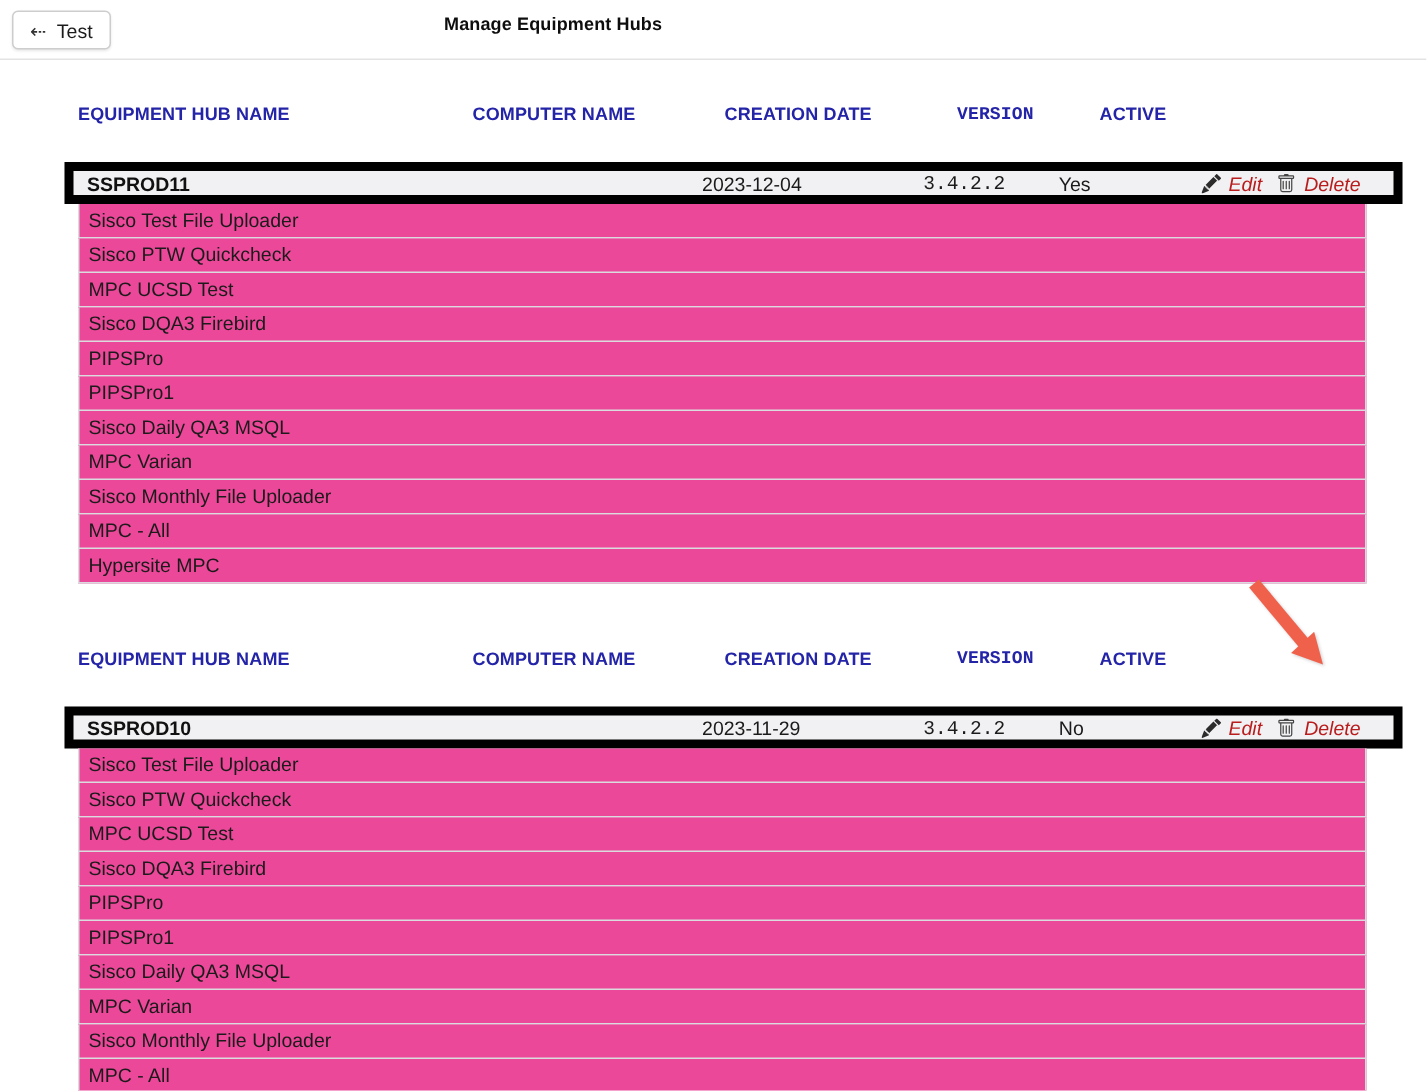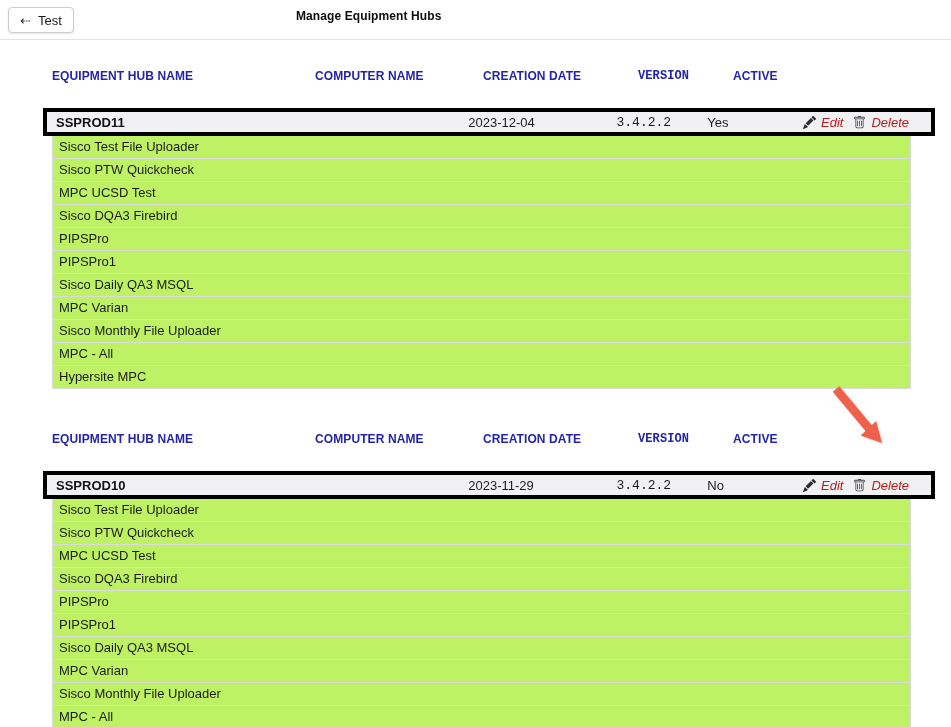--- a/index.html
+++ b/index.html
@@ -80,21 +80,21 @@
   .thead .hcell {
     font-size:12px;
     font-weight:bold;
     color:#2424a8;
     letter-spacing:0.1px;
   }
 
   .main-row {
     height:28px;
     background:#f1f1f3;
-    border:4px solid #000000;
+    border:6px solid #000000;
     font-size:13px;
   }
   .main-row .hub-name { font-weight:bold; color:#111; }
 
   .action-link {
     display:inline-flex;
     align-items:center;
     gap:5px;
     font-size:13px;
     color:#b91c1c;
@@ -107,21 +107,21 @@
 
   .sub-rows { margin-left:9px; width:859px; }
   .sub-row {
     height:23px;
     line-height:21px;
     border:1px solid #d9dbde;
     border-top:none;
     padding-left:6px;
     font-size:13px;
     color:#1b1b1b;
-    background:#bef264;
+    background:#ec4899;
     white-space:nowrap;
     overflow:hidden;
   }
 
   
   .annotation-arrow {
     position:absolute;
     left:824px; top:382px;
     width:72px; height:72px;
     pointer-events:none;

